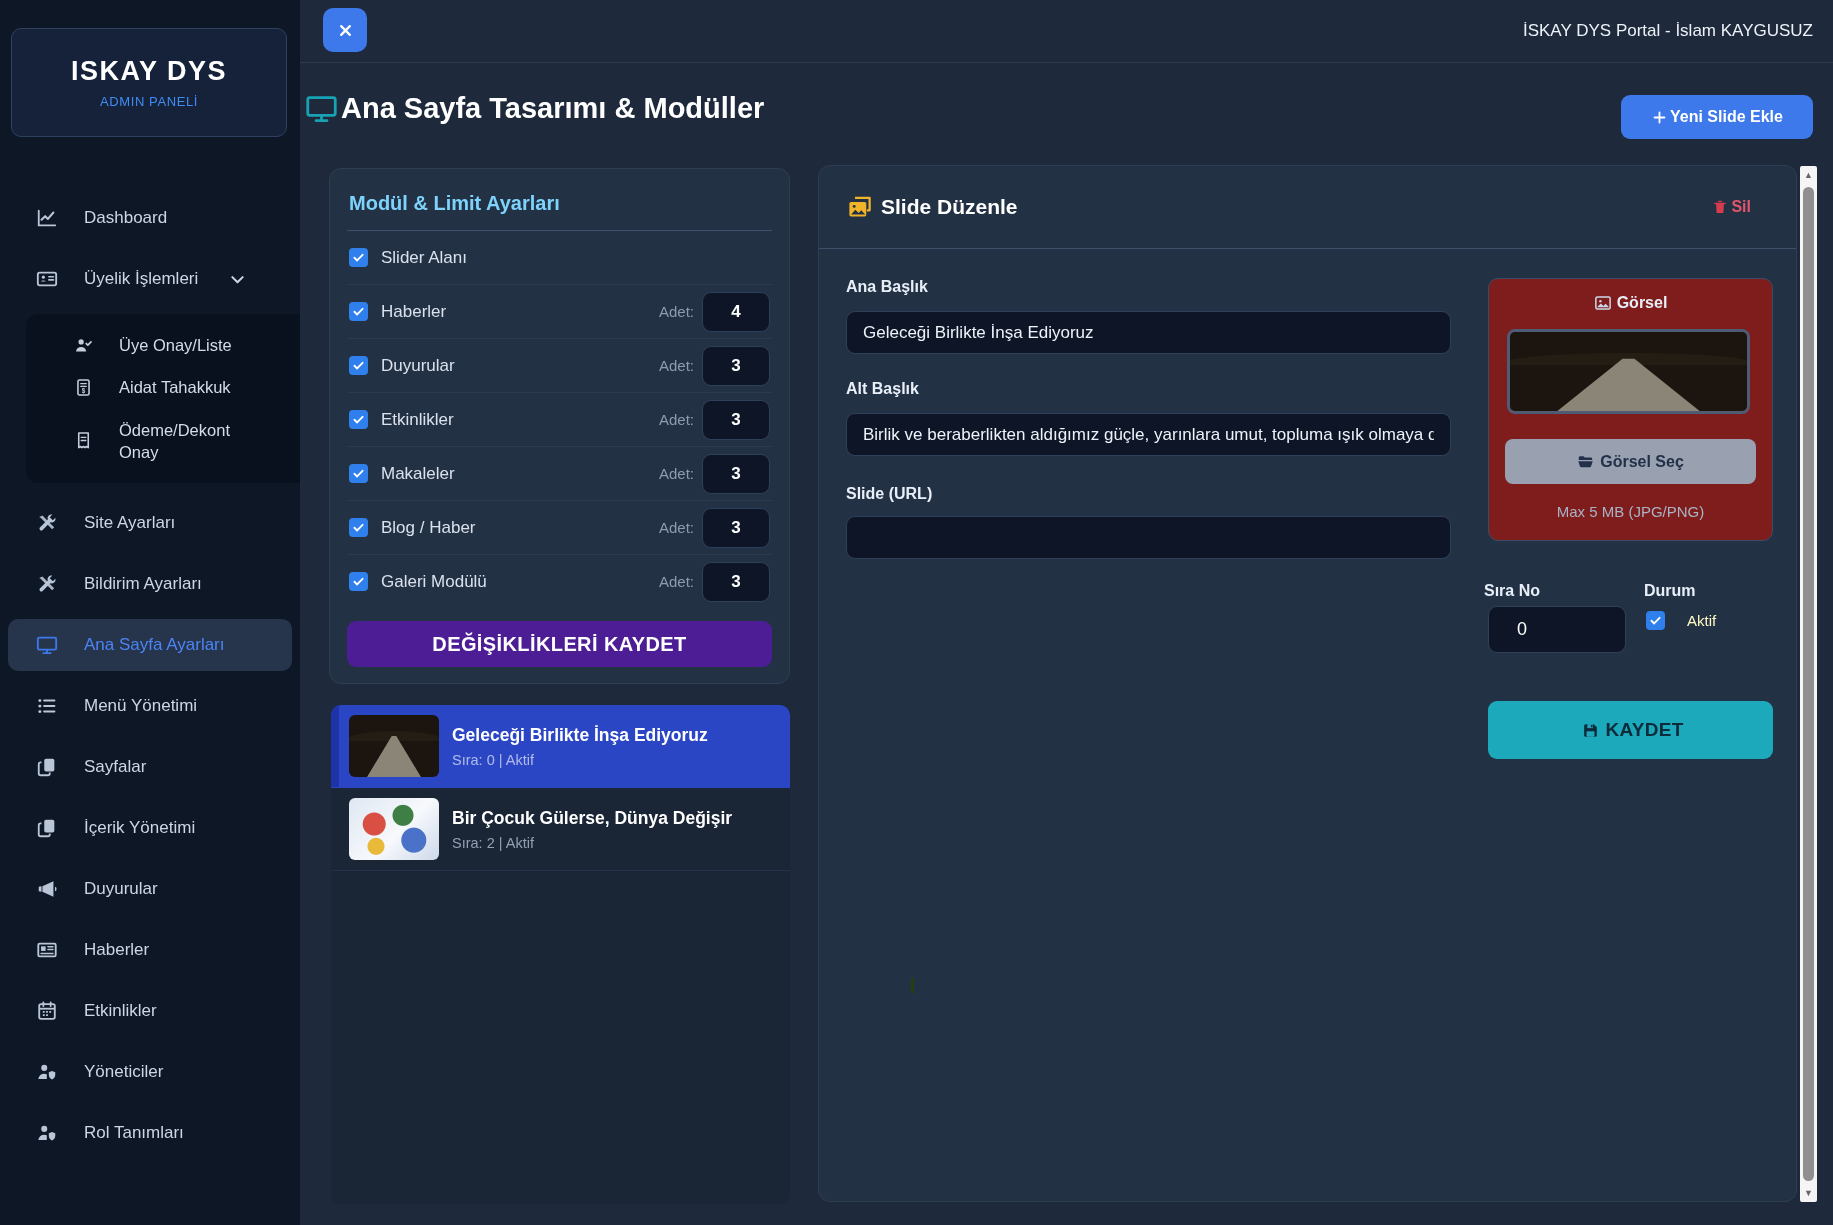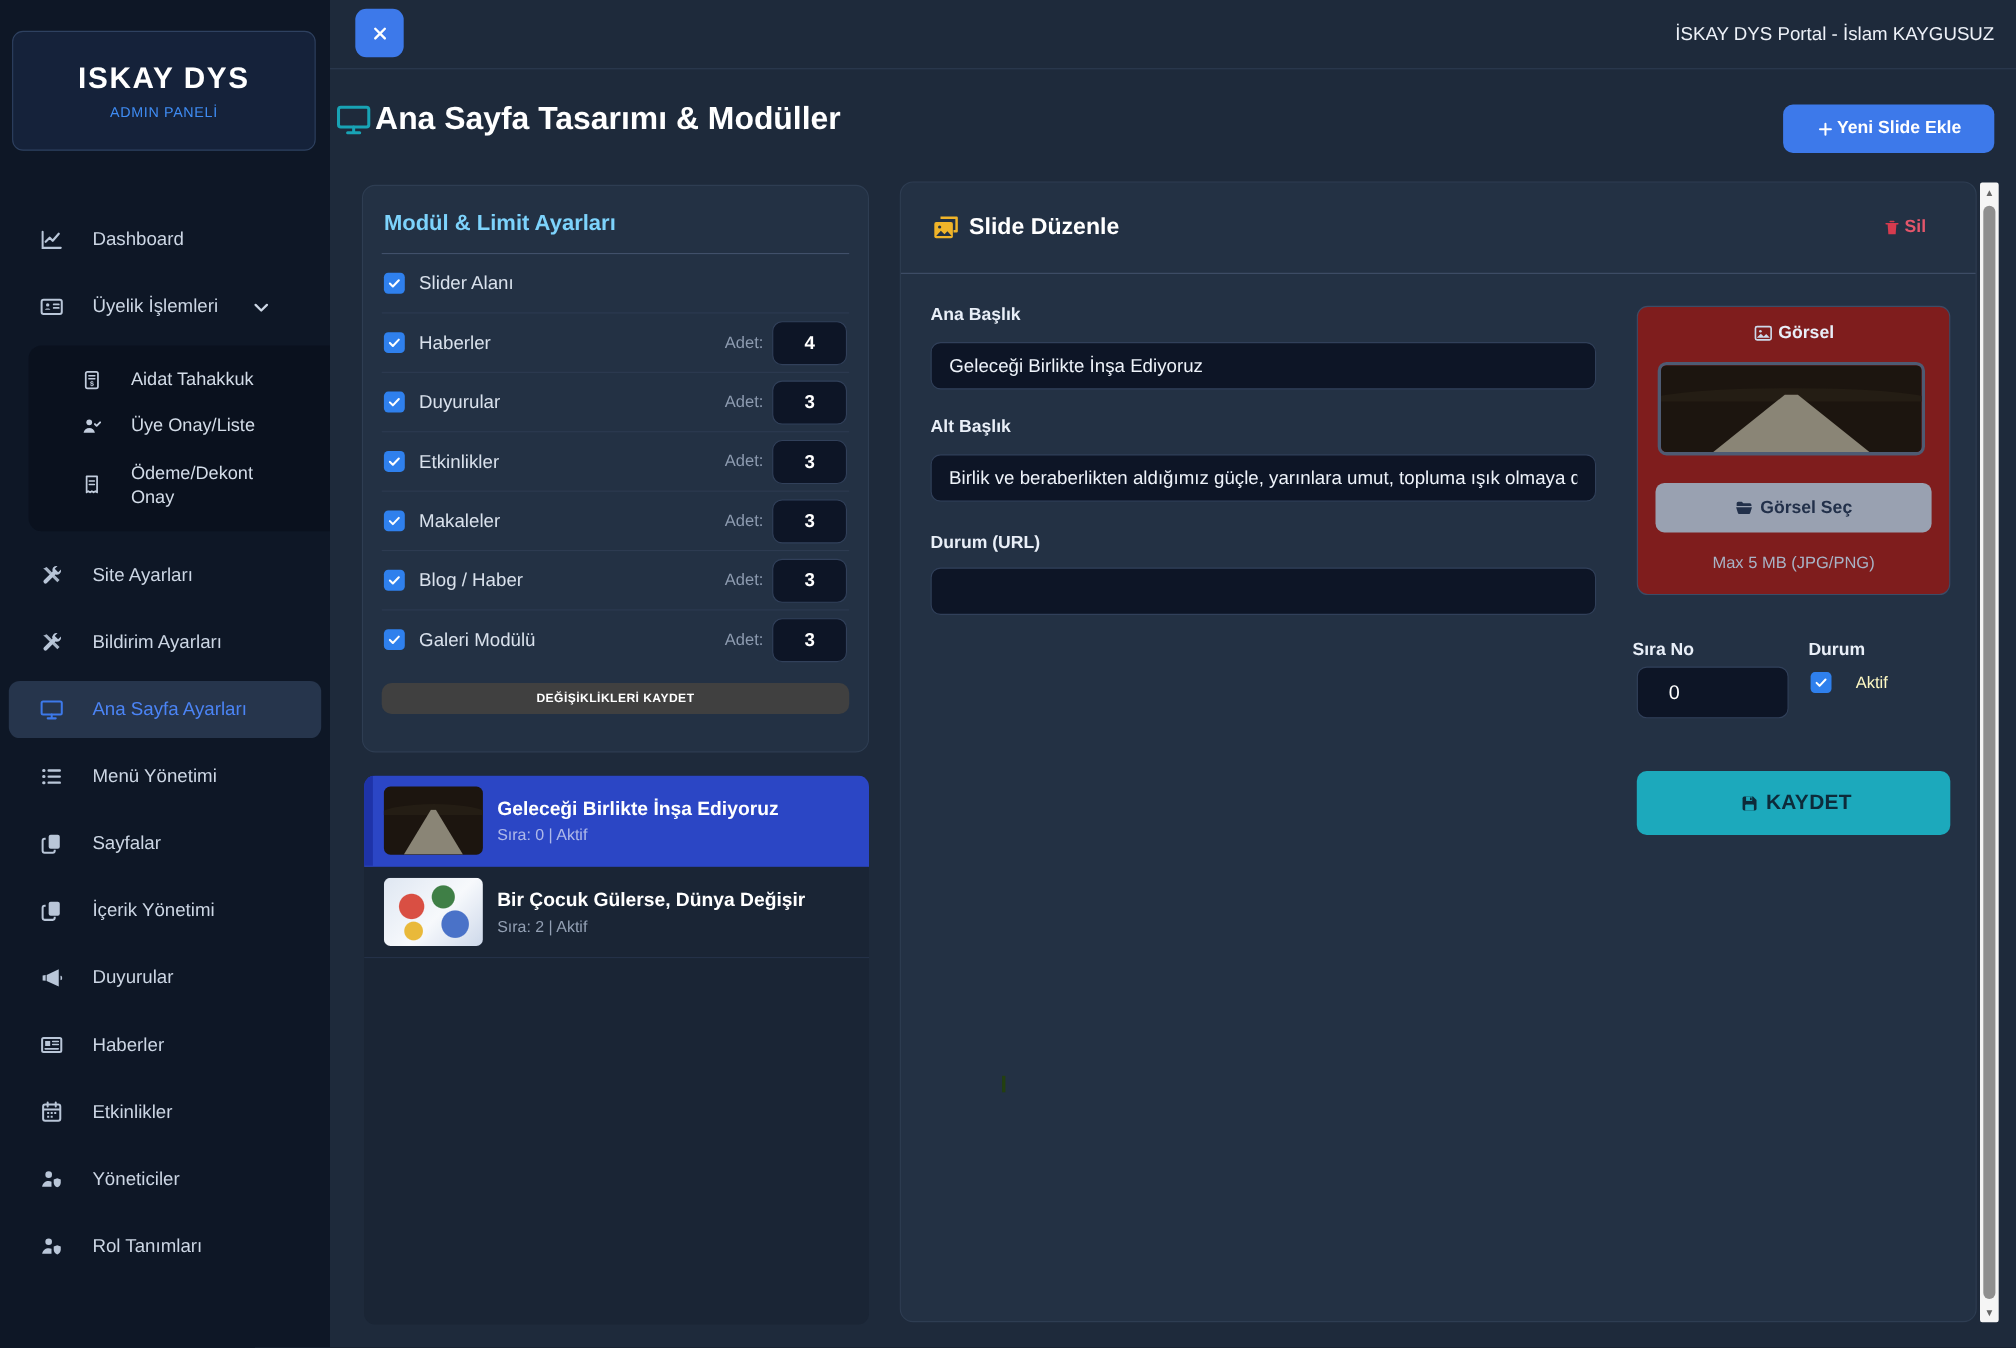--- a/index.html
+++ b/index.html
@@ -54,22 +54,22 @@
                  border-bottom:1px solid #41506a;}
   .module-row{display:flex;align-items:center;height:53px;border-bottom:1px solid #2d3b51;padding:0 2px;}
   .module-row.last{border-bottom:none;}
   .checkbox{width:19px;height:19px;background:#2f80ed;border-radius:4px;color:#fff;display:flex;
             align-items:center;justify-content:center;flex:none;cursor:pointer;}
   .checkbox .ico{width:13px;height:13px;}
   .m-label{flex:1;font-size:17px;color:#d9e1ec;margin-left:13px;}
   .adet{font-size:15px;color:#8d9bb0;margin-right:8px;}
   .count-input{width:62px;height:36px;background:#0d1526;border:1px solid #31405a;border-radius:9px;
                color:#fff;font-weight:bold;font-size:17px;text-align:center;font-family:inherit;}
-  .save-modules-btn{display:block;width:100%;height:28px;margin-top:13px;background:#404040;border:none;
-                    border-radius:9px;color:#fff;font-weight:bold;font-size:11px;letter-spacing:.4px;
+  .save-modules-btn{display:block;width:100%;height:46px;margin-top:13px;background:#4c1d95;border:none;
+                    border-radius:9px;color:#fff;font-weight:bold;font-size:20px;letter-spacing:.4px;
                     cursor:pointer;font-family:inherit;}
 
   
   .slide-list{position:absolute;left:331px;top:705px;width:459px;height:499px;background:#1a2535;
               border-radius:10px;overflow:hidden;}
   .slide-item{position:relative;display:flex;align-items:center;gap:13px;height:82px;
               padding:0 12px 0 18px;border-bottom:1px solid #243148;cursor:pointer;}
   .slide-item.selected{background:#2b46c5;border-bottom-color:transparent;}
   .slide-item.selected::before{content:"";position:absolute;left:0;top:0;bottom:0;width:8px;background:#1e33a8;}
   .slide-thumb{width:90px;height:62px;border-radius:6px;flex:none;}
@@ -178,36 +178,36 @@
         <span class="ico chev">
             <svg viewBox="0 0 24 24">
               <path d="M5.5 9l6.5 6.5L18.5 9" fill="none" stroke="currentColor" stroke-width="2.6" stroke-linecap="round" stroke-linejoin="round"></path>
             </svg>
           </span>
       </div>
       <div class="submenu">
         <div class="submenu-item">
           <span class="ico mi-ico">
               <svg viewBox="0 0 24 24">
+                <circle cx="9" cy="7.5" r="3.3" fill="currentColor"></circle>
+                <path d="M2.5 19.5c.6-3.7 3.3-5.6 6.5-5.6s5.9 1.9 6.5 5.6z" fill="currentColor"></path>
+                <path d="M15.5 9.5l2 2 4-4" fill="none" stroke="currentColor" stroke-width="2.2" stroke-linecap="round" stroke-linejoin="round"></path>
+              </svg>
+            </span>
+          <span class="lbl">Üye Onay/Liste</span>
+        </div>
+        <div class="submenu-item">
+          <span class="ico mi-ico">
+              <svg viewBox="0 0 24 24">
                 <rect x="5" y="2.5" width="14" height="19" rx="2" fill="none" stroke="currentColor" stroke-width="2"></rect>
                 <path d="M8.5 7h7M8.5 10.5h7" stroke="currentColor" stroke-width="1.6" stroke-linecap="round"></path>
                 <text x="12" y="18.5" font-size="8" font-weight="bold" fill="currentColor" text-anchor="middle">$</text>
               </svg>
             </span>
           <span class="lbl">Aidat Tahakkuk</span>
-        </div>
-        <div class="submenu-item">
-          <span class="ico mi-ico">
-              <svg viewBox="0 0 24 24">
-                <circle cx="9" cy="7.5" r="3.3" fill="currentColor"></circle>
-                <path d="M2.5 19.5c.6-3.7 3.3-5.6 6.5-5.6s5.9 1.9 6.5 5.6z" fill="currentColor"></path>
-                <path d="M15.5 9.5l2 2 4-4" fill="none" stroke="currentColor" stroke-width="2.2" stroke-linecap="round" stroke-linejoin="round"></path>
-              </svg>
-            </span>
-          <span class="lbl">Üye Onay/Liste</span>
         </div>
         <div class="submenu-item">
           <span class="ico mi-ico">
               <svg viewBox="0 0 24 24">
                 <path d="M6 2.5h12V21l-2-1.4-2 1.4-2-1.4L10 21l-2-1.4L6 21z" fill="none" stroke="currentColor" stroke-width="2" stroke-linejoin="round"></path>
                 <path d="M9 8h6M9 12h6" stroke="currentColor" stroke-width="1.6" stroke-linecap="round"></path>
               </svg>
             </span>
           <span class="lbl" style="max-width:128px;">Ödeme/Dekont Onay</span>
         </div>
@@ -479,21 +479,21 @@
         <span>Sil</span>
       </button>
     </div>
 
     <label class="f-label" style="left:27px;top:112px;">Ana Başlık</label>
     <input class="text-input" style="top: 145px;" type="text" value="Geleceği Birlikte İnşa Ediyoruz">
 
     <label class="f-label" style="left:27px;top:214px;">Alt Başlık</label>
     <input class="text-input" style="top: 247px;" type="text" value="Birlik ve beraberlikten aldığımız güçle, yarınlara umut, topluma ışık olmaya devam ediyoruz">
 
-    <label class="f-label" style="left:27px;top:319px;">Durum (URL)</label>
+    <label class="f-label" style="left:27px;top:319px;">Slide (URL)</label>
     <input class="text-input" style="top: 350px;" type="text" value="">
 
     <div class="gorsel-card">
       <div class="gorsel-title">
         <span class="ico">
             <svg viewBox="0 0 24 24">
               <rect x="2.5" y="4" width="19" height="16" rx="2" fill="none" stroke="currentColor" stroke-width="2"></rect>
               <circle cx="8.5" cy="9.5" r="1.6" fill="currentColor"></circle>
               <path d="M4 17.5l5-5 3.5 3.5 3-3 4.5 4.5z" fill="currentColor"></path>
             </svg>

